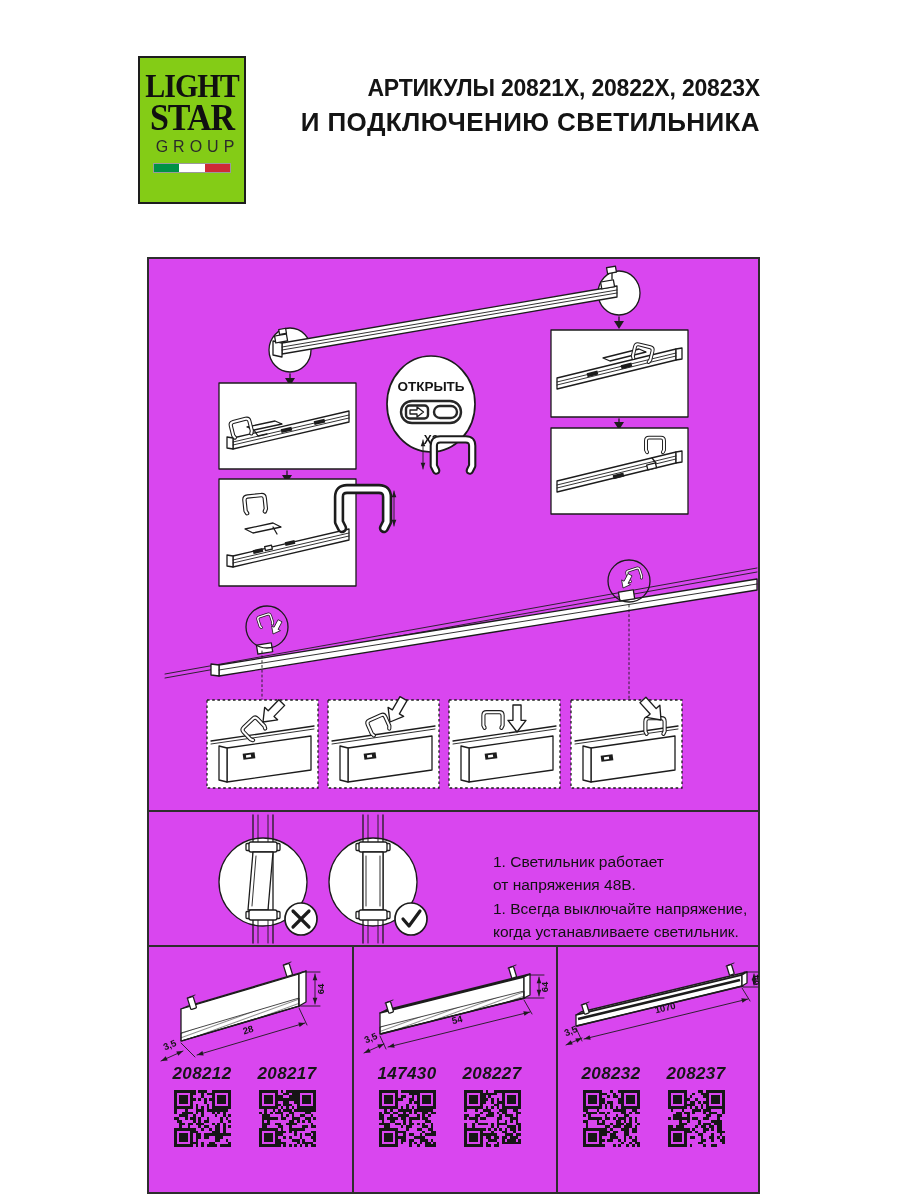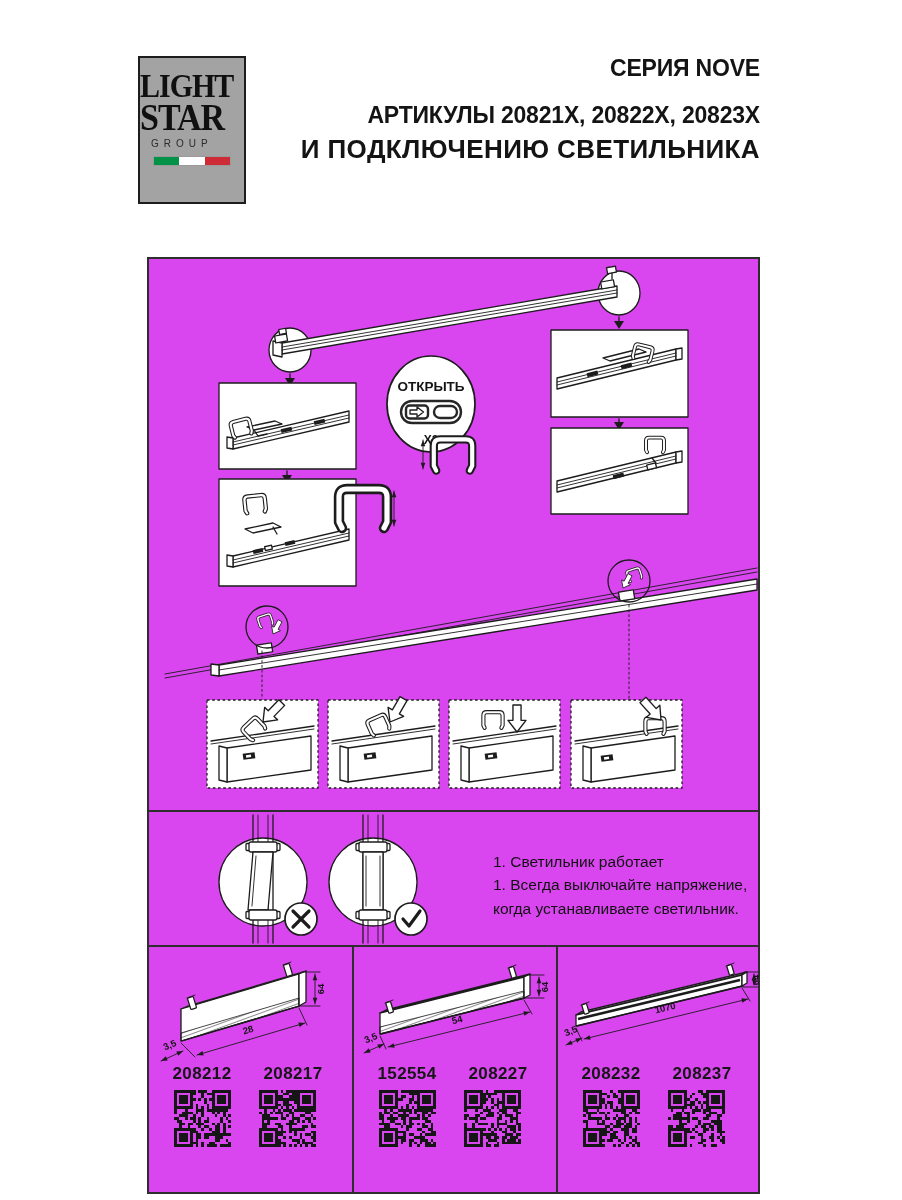--- a/index.html
+++ b/index.html
@@ -1,26 +1,26 @@
 <!DOCTYPE html>
 <html><head>
 <meta charset="utf-8">
 <style>
   html,body{margin:0;padding:0;background:#ffffff;}
   #page{position:relative;width:902px;height:1200px;background:#fff;overflow:hidden;
         font-family:"Liberation Sans",sans-serif;color:#161616;outline:1px solid #c9c9c9;}
 
   
   #logo-box{position:absolute;left:138px;top:56px;width:104px;height:144px;
-            border:2px solid #1d1d1d;background:#a3a3a3;}
+            border:2px solid #1d1d1d;text-align:center;background:#84cc16;}
   .logo-word{font-family:"Liberation Serif",serif;font-weight:700;color:#101010;
              transform:scale(1.0,1.12);letter-spacing:-1px;}
   .logo-light{margin-top:13px;font-size:30px;line-height:30px;}
   .logo-star{font-size:34px;line-height:33px;}
-  .logo-group{margin-top:4px;font-size:10px;letter-spacing:5px;padding-left:11px;color:#2b2b2b;}
+  .logo-group{margin-top:4px;font-size:16px;letter-spacing:5px;padding-left:11px;color:#2b2b2b;}
   .logo-flag{margin:7px auto 0;width:76px;height:8px;display:flex;border:1px solid #9a9a9a;}
   .logo-flag span{flex:1;height:100%;}
 
   
   #header-block{position:absolute;right:142px;top:55px;text-align:right;color:#141414;}
   .h-series{font-size:23px;font-weight:700;letter-spacing:-0.2px;}
   .h-articles{margin-top:20px;font-size:23px;font-weight:700;letter-spacing:-0.2px;}
   .h-title{margin-top:33px;font-size:26px;font-weight:700;letter-spacing:0.4px;}
   .h-title2{margin-top:5px;font-size:26px;font-weight:700;letter-spacing:0.4px;}
 
@@ -36,22 +36,22 @@
   #warning-notes{position:absolute;left:344px;top:38px;width:262px;
                  font-size:15.5px;line-height:23.4px;color:#111;}
 
   #products-area{position:absolute;left:0;top:688px;width:609px;height:245px;}
   .vdivider{position:absolute;top:0;width:2px;height:245px;background:#2e2e2e;}
   .vd1{left:203px;} .vd2{left:407px;}
   .pcol{position:absolute;top:0;width:203px;height:245px;}
   .pc1{left:0;} .pc2{left:205px;} .pc3{left:409px;}
   .pd{position:absolute;left:0;top:4px;width:203px;height:118px;}
   .art{position:absolute;top:117px;width:74px;text-align:center;
-       font-size:17px;font-weight:700;letter-spacing:0.4px;color:#161616;}
-  .art-l{left:16px;} .art-r{left:107px;text-align:center;}
+       font-size:17px;font-weight:700;letter-spacing:0.4px;color:#161616;font-style:italic;}
+  .art-l{left:16px;} .art-r{left:101px;text-align:center;}
   .qr{position:absolute;top:143px;width:57px;height:57px;}
   .qr-l{left:25px;} .qr-r{left:110px;}
 
   
   svg .ln{fill:none;stroke:#1c1c1c;stroke-width:1.3;stroke-linecap:round;stroke-linejoin:round;}
   svg .lnt{fill:none;stroke:#1c1c1c;stroke-width:0.9;stroke-linecap:round;stroke-linejoin:round;}
   svg .lnm{fill:none;stroke:#1c1c1c;stroke-width:1.7;}
   svg .ln2{fill:none;stroke:#262626;stroke-width:2.4;}
   svg .fw{fill:#ffffff;}
   svg .fd{fill:#1c1c1c;stroke:none;}
@@ -75,21 +75,20 @@
     <div class="logo-word logo-star">STAR</div>
     <div class="logo-group">GROUP</div>
     <div class="logo-flag">
       <span style="background: rgb(0, 146, 70);"></span>
       <span style="background: rgb(255, 255, 255);"></span>
       <span style="background: rgb(206, 43, 55);"></span>
     </div>
   </div>
 
   <div id="header-block">
-    <div class="h-series">СЕРИЯ NOVE</div>
     <div class="h-articles">АРТИКУЛЫ 20821X, 20822X, 20823X</div>
     <div class="h-title2">И ПОДКЛЮЧЕНИЮ СВЕТИЛЬНИКА</div>
   </div>
 
   <div id="main-frame">
 
     <svg id="install-svg" viewBox="0 0 609 552">
       <defs>
         <g id="staple">
           <path class="stpl-o" d="M-10.5,11 L-12,8 L-12,-4.5 Q-12,-8.5 -8,-8.5 L8,-8.5 Q12,-8.5 12,-4.5 L12,8 L10.5,11"></path>
@@ -305,20 +304,21 @@
           <line class="lnt" x1="231" y1="44" x2="231" y2="94"></line>
           <rect class="ln fw" x="207" y="99.5" width="5" height="7" rx="1"></rect>
           <rect class="ln fw" x="236" y="99.5" width="5" height="7" rx="1"></rect>
           <rect class="ln fw" x="210" y="98" width="28" height="10" rx="2"></rect>
           <circle class="lnm fw" cx="262" cy="107" r="16"></circle>
           <path d="M254,107 l6,7 l11,-15" fill="none" stroke="#1c1c1c" stroke-width="3.2" stroke-linecap="round" stroke-linejoin="round"></path>
         </g>
       </svg>
       <div id="warning-notes">
         <div class="note">1. Светильник работает</div>
+        <div class="note">от напряжения 48В.</div>
         <div class="note">1. Всегда выключайте напряжение,</div>
         <div class="note">когда устанавливаете светильник.</div>
       </div>
     </div>
 
     <div class="hdivider hd2"></div>
 
     <div id="products-area">
       <div class="vdivider vd1"></div>
       <div class="vdivider vd2"></div>
@@ -883,21 +883,21 @@
           <line class="lnt" x1="170" y1="49" x2="178" y2="63"></line>
           <line class="lnt" x1="34" y1="96" x2="176" y2="61" marker-start="url(#mkB)" marker-end="url(#mkB)"></line>
           <text class="dim" x="104" y="72" text-anchor="middle" transform="rotate(-14.5 104 72)">54</text>
           <line class="lnt" x1="10" y1="102" x2="30" y2="93" marker-start="url(#mkB)" marker-end="url(#mkB)"></line>
           <text class="dim" x="18" y="90" text-anchor="middle" transform="rotate(-23 18 90)">3,5</text>
           <line class="lnt" x1="172" y1="24" x2="190" y2="24"></line>
           <line class="lnt" x1="171" y1="47" x2="190" y2="47"></line>
           <line class="lnt" x1="185" y1="26" x2="185" y2="45" marker-start="url(#mkB)" marker-end="url(#mkB)"></line>
           <text class="dim" x="194" y="36" text-anchor="middle" transform="rotate(-90 194 36)">64</text>
         </svg>
-        <div class="art art-l">152554</div>
+        <div class="art art-l">147430</div>
         <div class="art art-r">208227</div>
         <svg class="qr qr-l" viewBox="0 0 57 57">
             <g fill="#161616" shape-rendering="crispEdges">
               <rect x="0.00" y="0.00" width="2.71" height="2.71"></rect>
               <rect x="2.71" y="0.00" width="2.71" height="2.71"></rect>
               <rect x="5.43" y="0.00" width="2.71" height="2.71"></rect>
               <rect x="8.14" y="0.00" width="2.71" height="2.71"></rect>
               <rect x="10.86" y="0.00" width="2.71" height="2.71"></rect>
               <rect x="13.57" y="0.00" width="2.71" height="2.71"></rect>
               <rect x="16.29" y="0.00" width="2.71" height="2.71"></rect>

